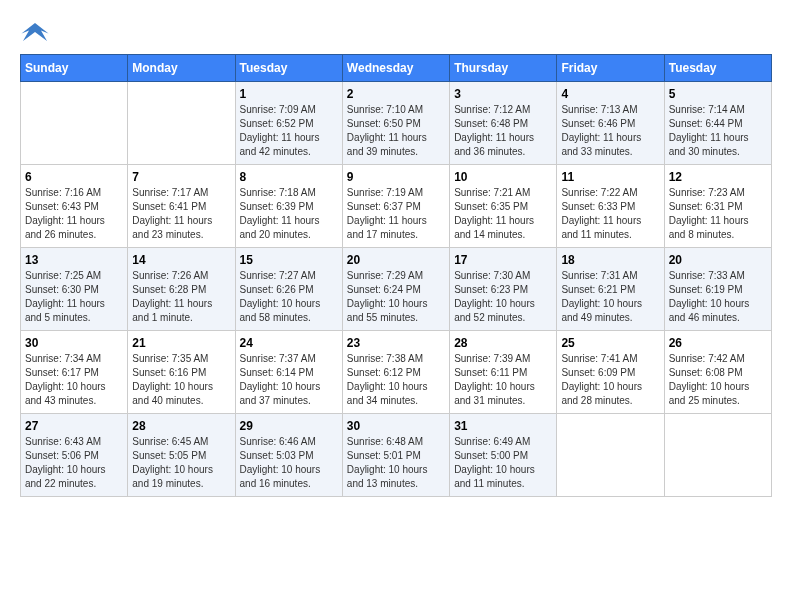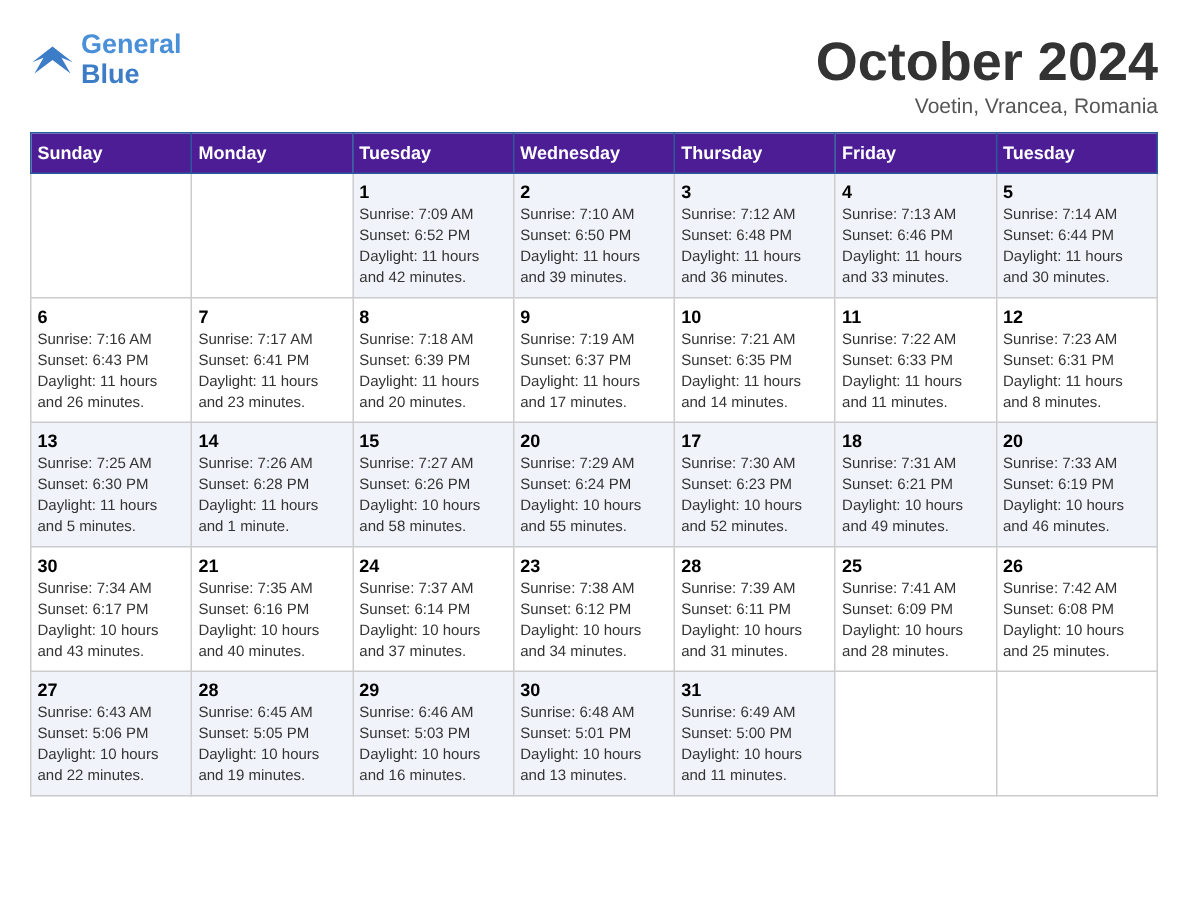--- a/index.html
+++ b/index.html
@@ -41,21 +41,21 @@
     .subtitle {
       font-size: 14px;
       color: #555;
     }
     table {
       width: 100%;
       border-collapse: collapse;
       font-size: 11px;
     }
     thead tr {
-      background-color: #4c1d95;
+      background-color: #3b82f6;
       color: #fff;
     }
     thead th {
       padding: 6px 4px;
       text-align: left;
       font-size: 12px;
       font-weight: bold;
       border: 1px solid #2a5a9a;
     }
     tbody tr {
@@ -90,28 +90,20 @@
     }
   </style>
 </head>
 <body>
 
 <div class="header">
   <div class="logo">
     <svg class="logo-bird" viewBox="0 0 40 32" xmlns="http://www.w3.org/2000/svg">
       <polygon points="20,4 38,18 28,14 36,28 20,16 4,28 12,14 2,18" fill="#3d7dc8"></polygon>
     </svg>
-    <div class="logo-text">
-      <span>General</span><br>
-      <span style="color:#3d7dc8;">Blue</span>
-    </div>
-  </div>
-  <div class="title-block">
-    <div class="month-title">October 2024</div>
-    <div class="subtitle">Voetin, Vrancea, Romania</div>
   </div>
 </div>
 
 <table>
   <thead>
     <tr>
     <th>Sunday</th>
         <th>Monday</th>
         <th>Tuesday</th>
         <th>Wednesday</th>

